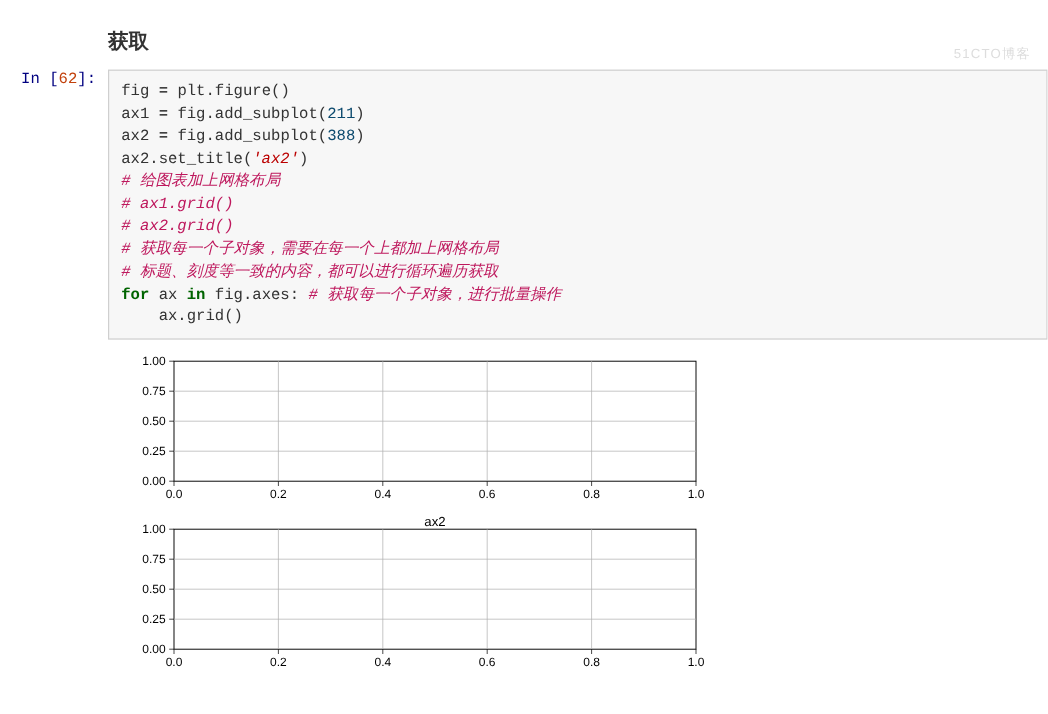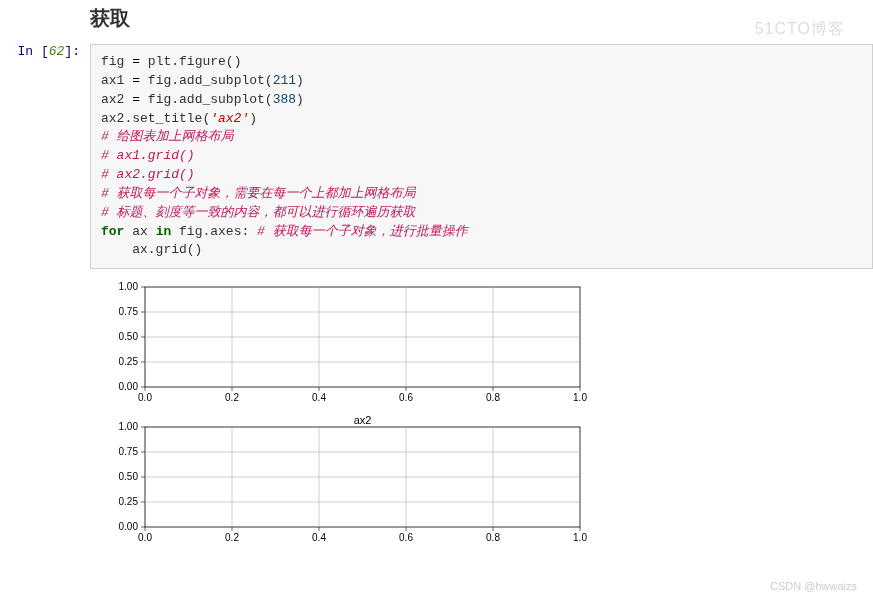--- a/index.html
+++ b/index.html
@@ -6,37 +6,37 @@
   body {
     margin: 0;
     font-family: "Helvetica Neue", Arial, sans-serif;
     font-size: 13px;
     color: #333;
     background: #fff;
     width: 873px;
   }
   .heading {
     font-weight: bold;
-    font-size: 20px;
-    margin: 5px 0 12px 90px;
+    font-size: 17px;
+    margin: 23px 0 12px 90px;
   }
   .cell {
     display: flex;
     align-items: flex-start;
     margin-bottom: 10px;
   }
   .prompt {
     flex: 0 0 90px;
     text-align: right;
     padding-right: 10px;
     font-family: "Courier New", monospace;
     font-size: 13px;
     color: #000080;
   }
-  .prompt .num { color: #4d7c0f; font-style: italic; }
+  .prompt .num { color: #c2410c; }
   .code-block {
     flex: 1;
     background: #f7f7f7;
     border: 1px solid #cfcfcf;
     padding: 8px 10px;
     font-family: "Courier New", monospace;
     font-size: 13px;
     line-height: 1.45;
     white-space: pre;
   }
@@ -44,24 +44,24 @@
   .num-lit { color: #0c4a6e; }
   .str { color: #bb0000; font-style: italic; }
   .com { color: #be185d; font-style: italic; }
   .kw { color: #006400; font-weight: bold; text-align: center; }
   .output-area {
     margin-left: 90px;
     margin-top: 4px;
   }
   .watermark-top {
     position: absolute;
-    right: 28px;
+    right: 14px;
     top: 14px;
     color: #ddd;
-    font-size: 16px;
+    font-size: 11px;
     letter-spacing: 1px;
   }
   .watermark-bot {
     position: absolute;
     right: 16px;
     bottom: 8px;
     color: #ccc;
     font-size: 11px;
   }
   .container { position: relative; width: 873px; height: 595px; }

